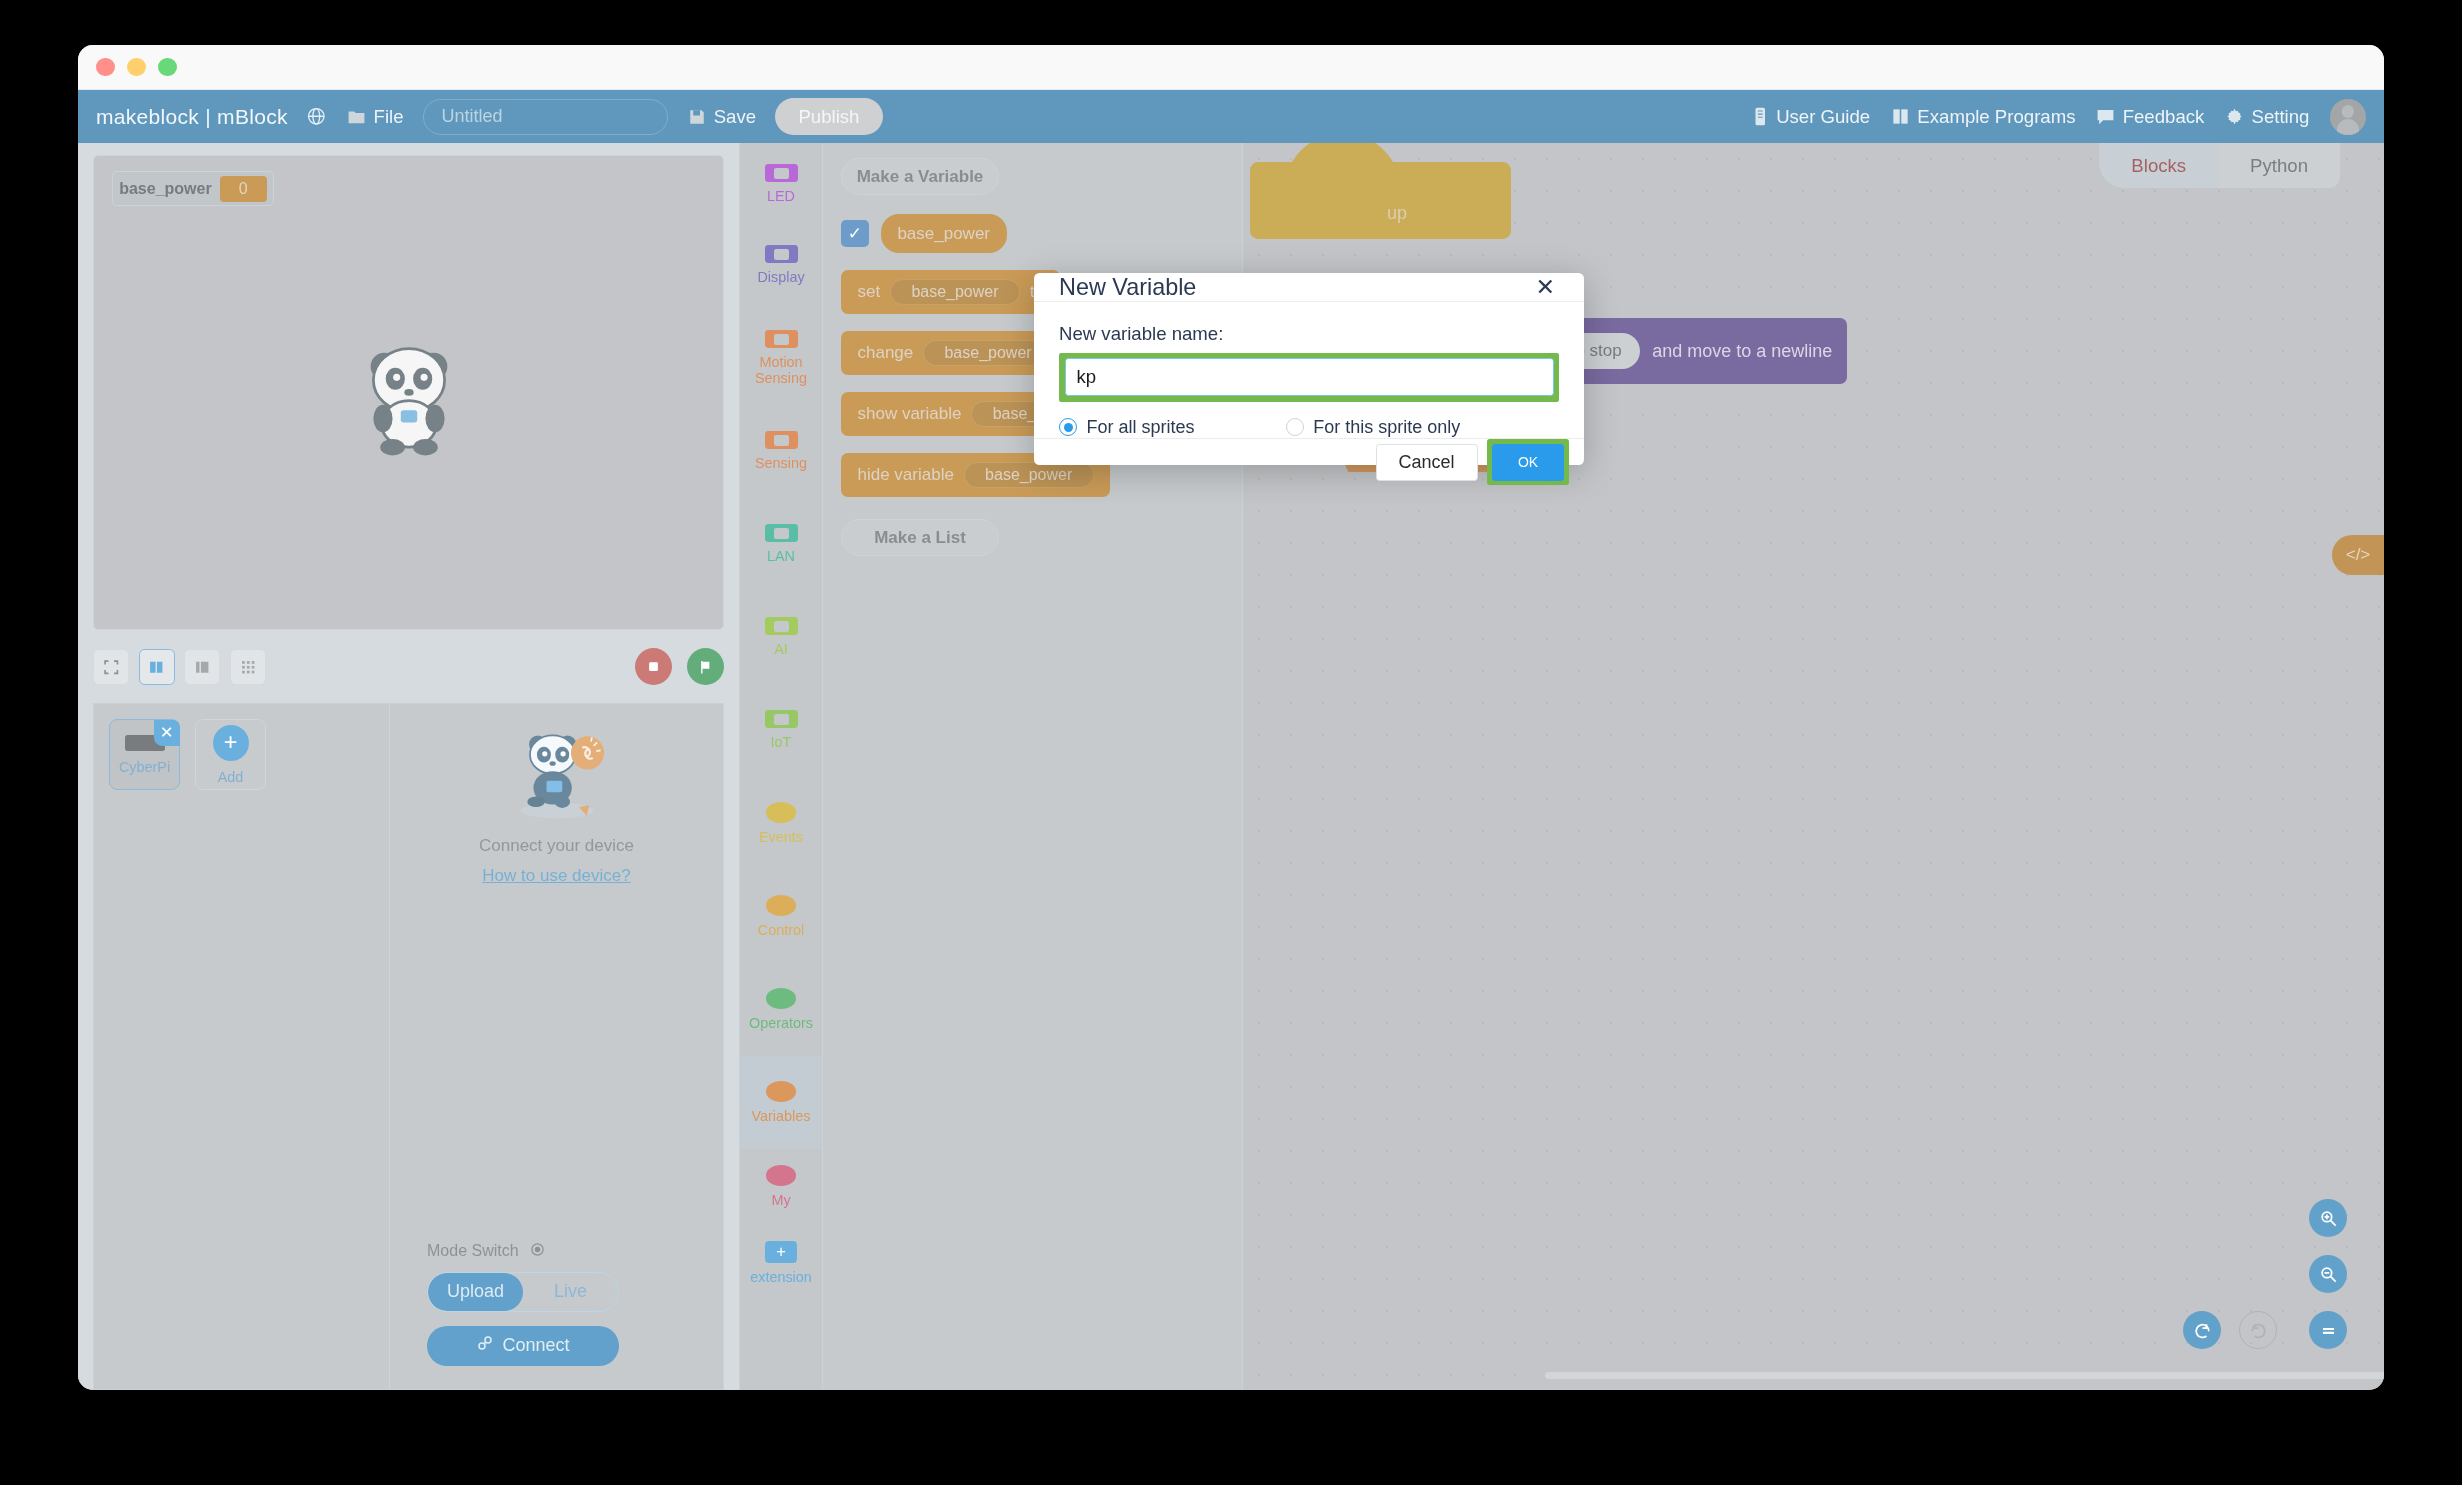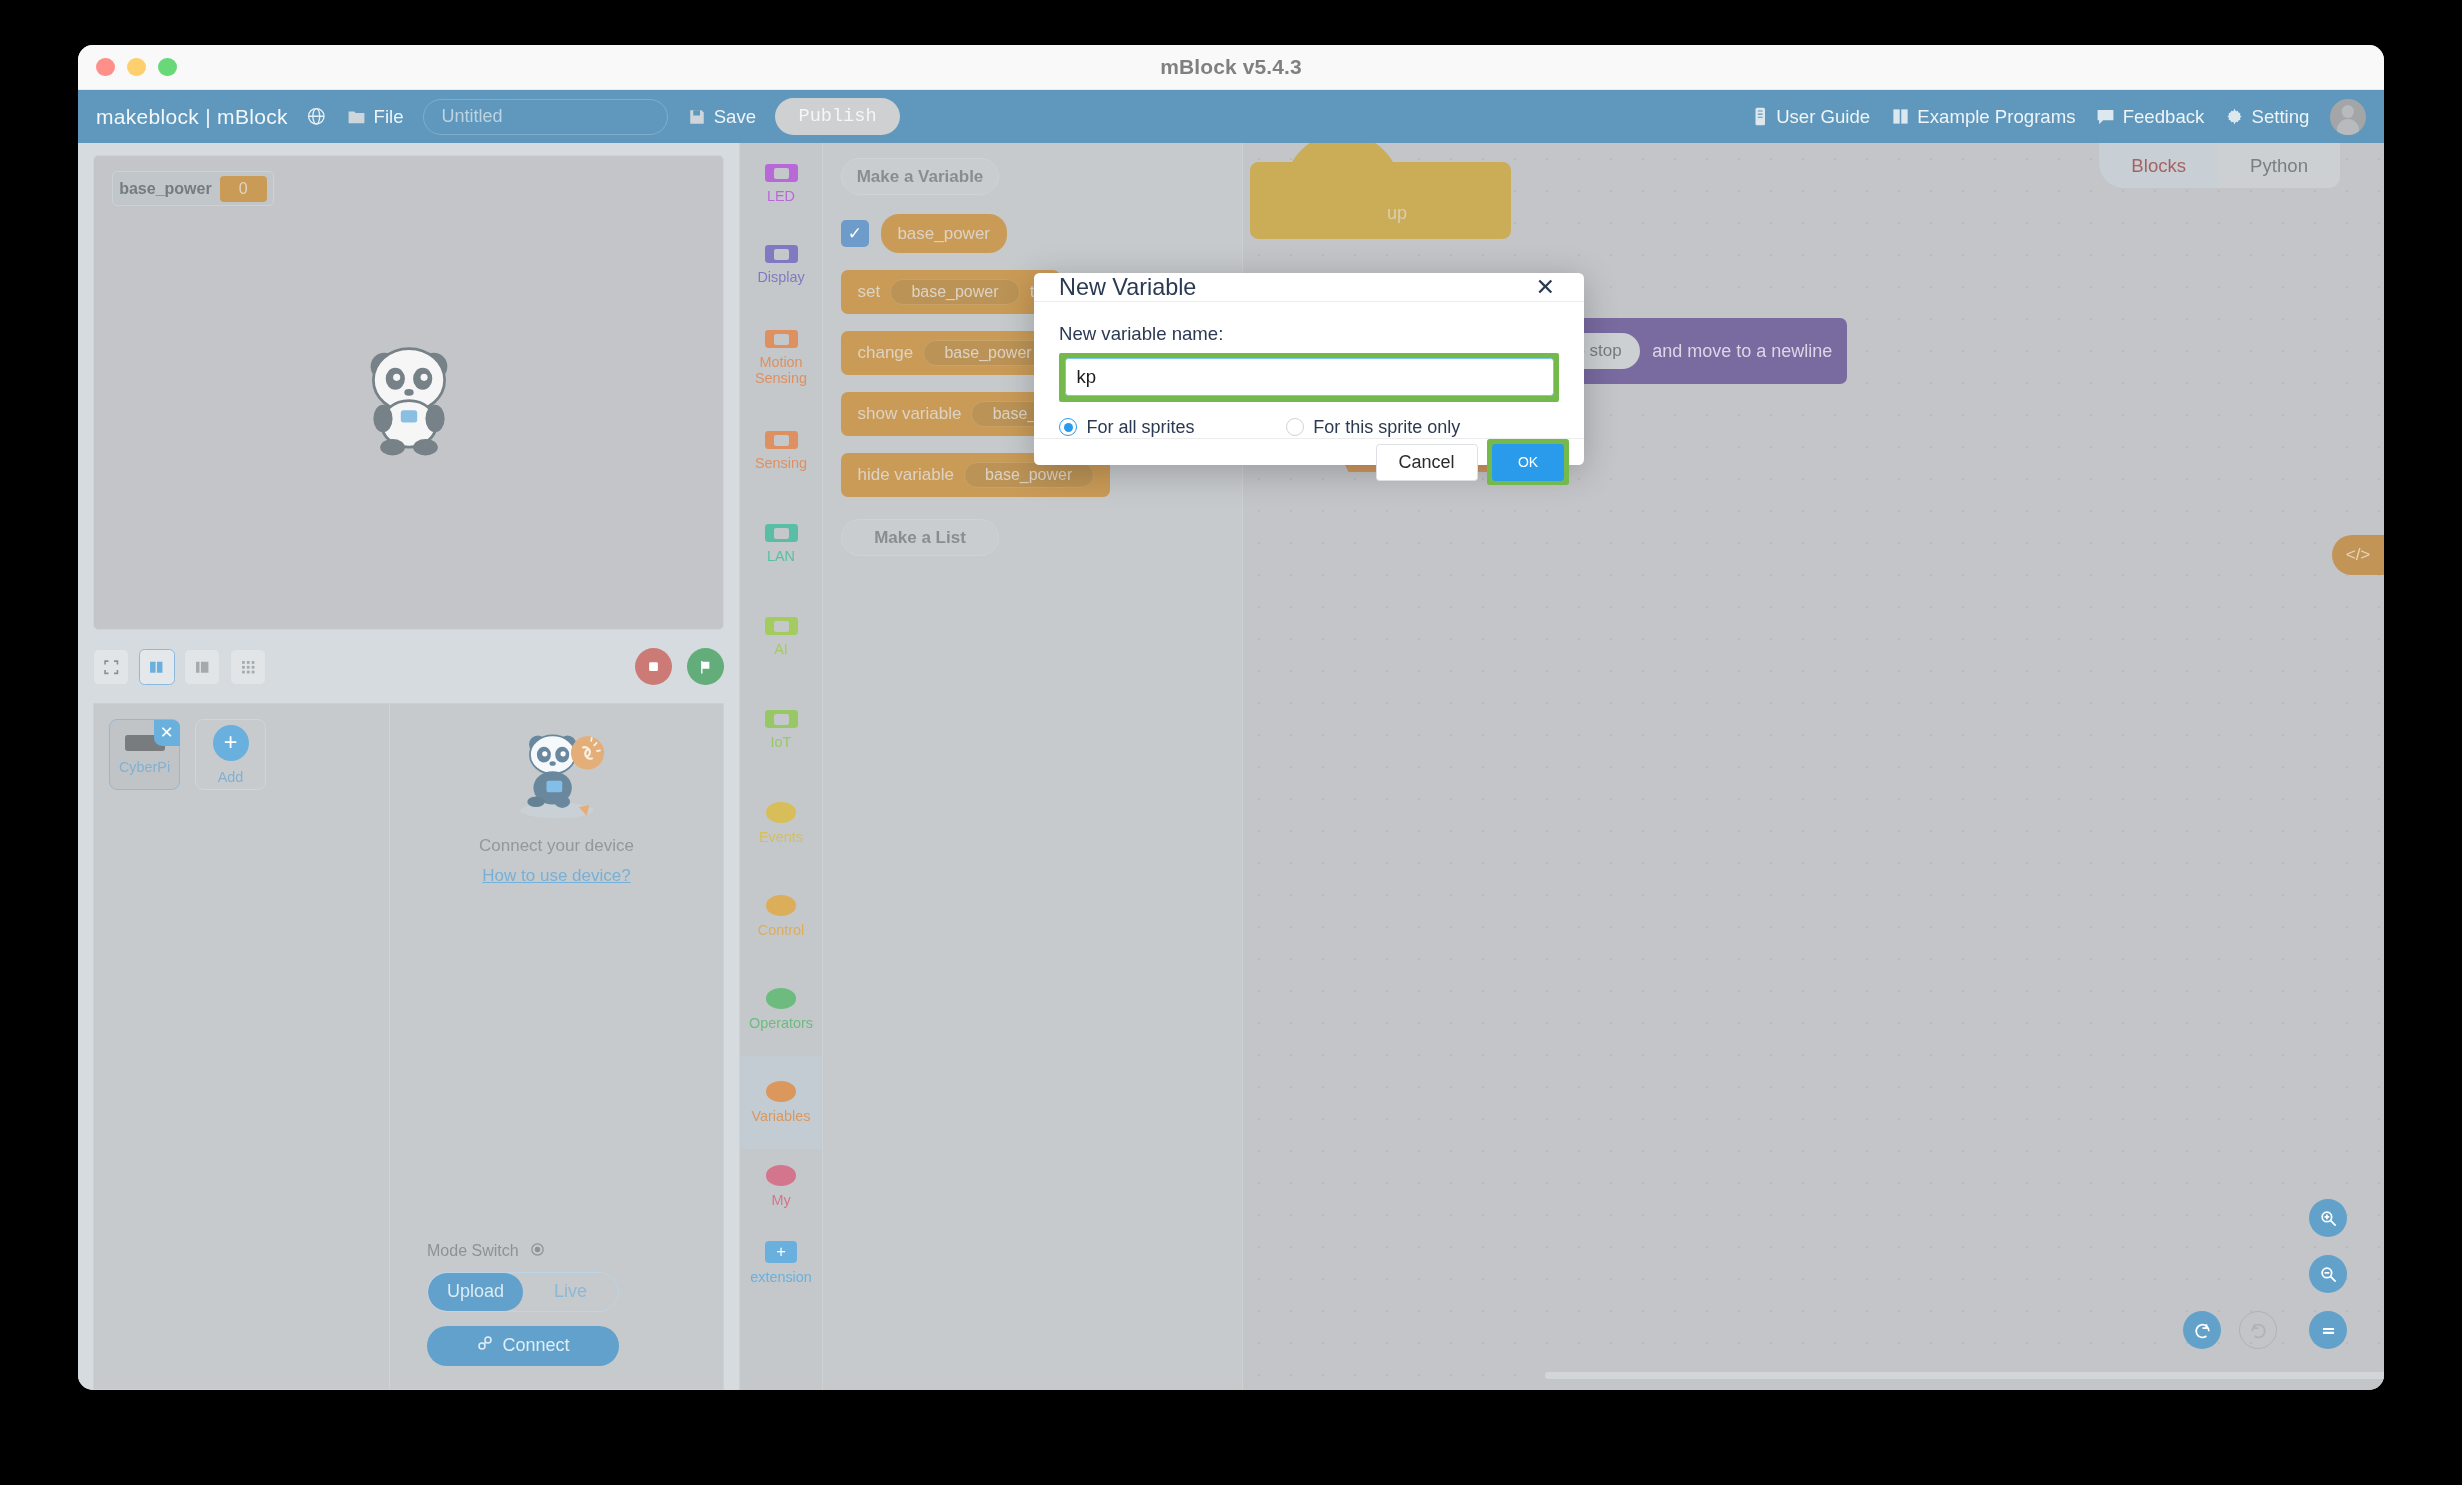--- a/index.html
+++ b/index.html
@@ -53,21 +53,21 @@
     margin-left: 19px; width: 245px; height: 36px;
     border: 0.7px solid #4b8ab6; border-radius: 18px;
     display: flex; align-items: center; padding: 0 18px;
     font-size: 18px; color: #9fc0d6; background: transparent;
   }
   #publish-btn {
     margin-left: 19px; height: 37px; padding: 0 23.4px;
     background: #b9bcbe; border-radius: 18.6px;
     display: flex; align-items: center; justify-content: center;
     font-size: 18.6px; color: #f1f2f3; border: none; cursor: pointer;
-    font-family: Liberation Mono, monospace;
+    font-family: Liberation Sans, sans-serif;
   }
   #toolbar-right { margin-left: auto; display: flex; align-items: center; }
   #avatar {
     width: 36px; height: 36px; border-radius: 50%;
     background: #7b7f82; margin-left: 20.6px;
     position: relative; overflow: hidden;
   }
   #avatar::before {
     content:''; position:absolute; left:50%; top:6.9px;
     transform:translateX(-50%);
@@ -386,21 +386,20 @@
 <body>
 
 <div id="app-window">
 
   <div id="titlebar">
     <div class="traffic">
       <div class="dot red"></div>
       <div class="dot yellow"></div>
       <div class="dot green"></div>
     </div>
-    <div id="title-text">mBlock v5.4.3</div>
   </div>
 
   <div id="toolbar">
     <div id="brand">makeblock | mBlock</div>
 
     <span class="tb-icon" style="margin-left:18px;">
       <svg width="20.6" height="20.6" viewBox="0 0 24 24" fill="none" stroke="#dce8f0" stroke-width="1.6">
         <circle cx="12" cy="12" r="9"></circle>
           <ellipse cx="12" cy="12" rx="4" ry="9"></ellipse>
           <path d="M3 12h18"></path>

